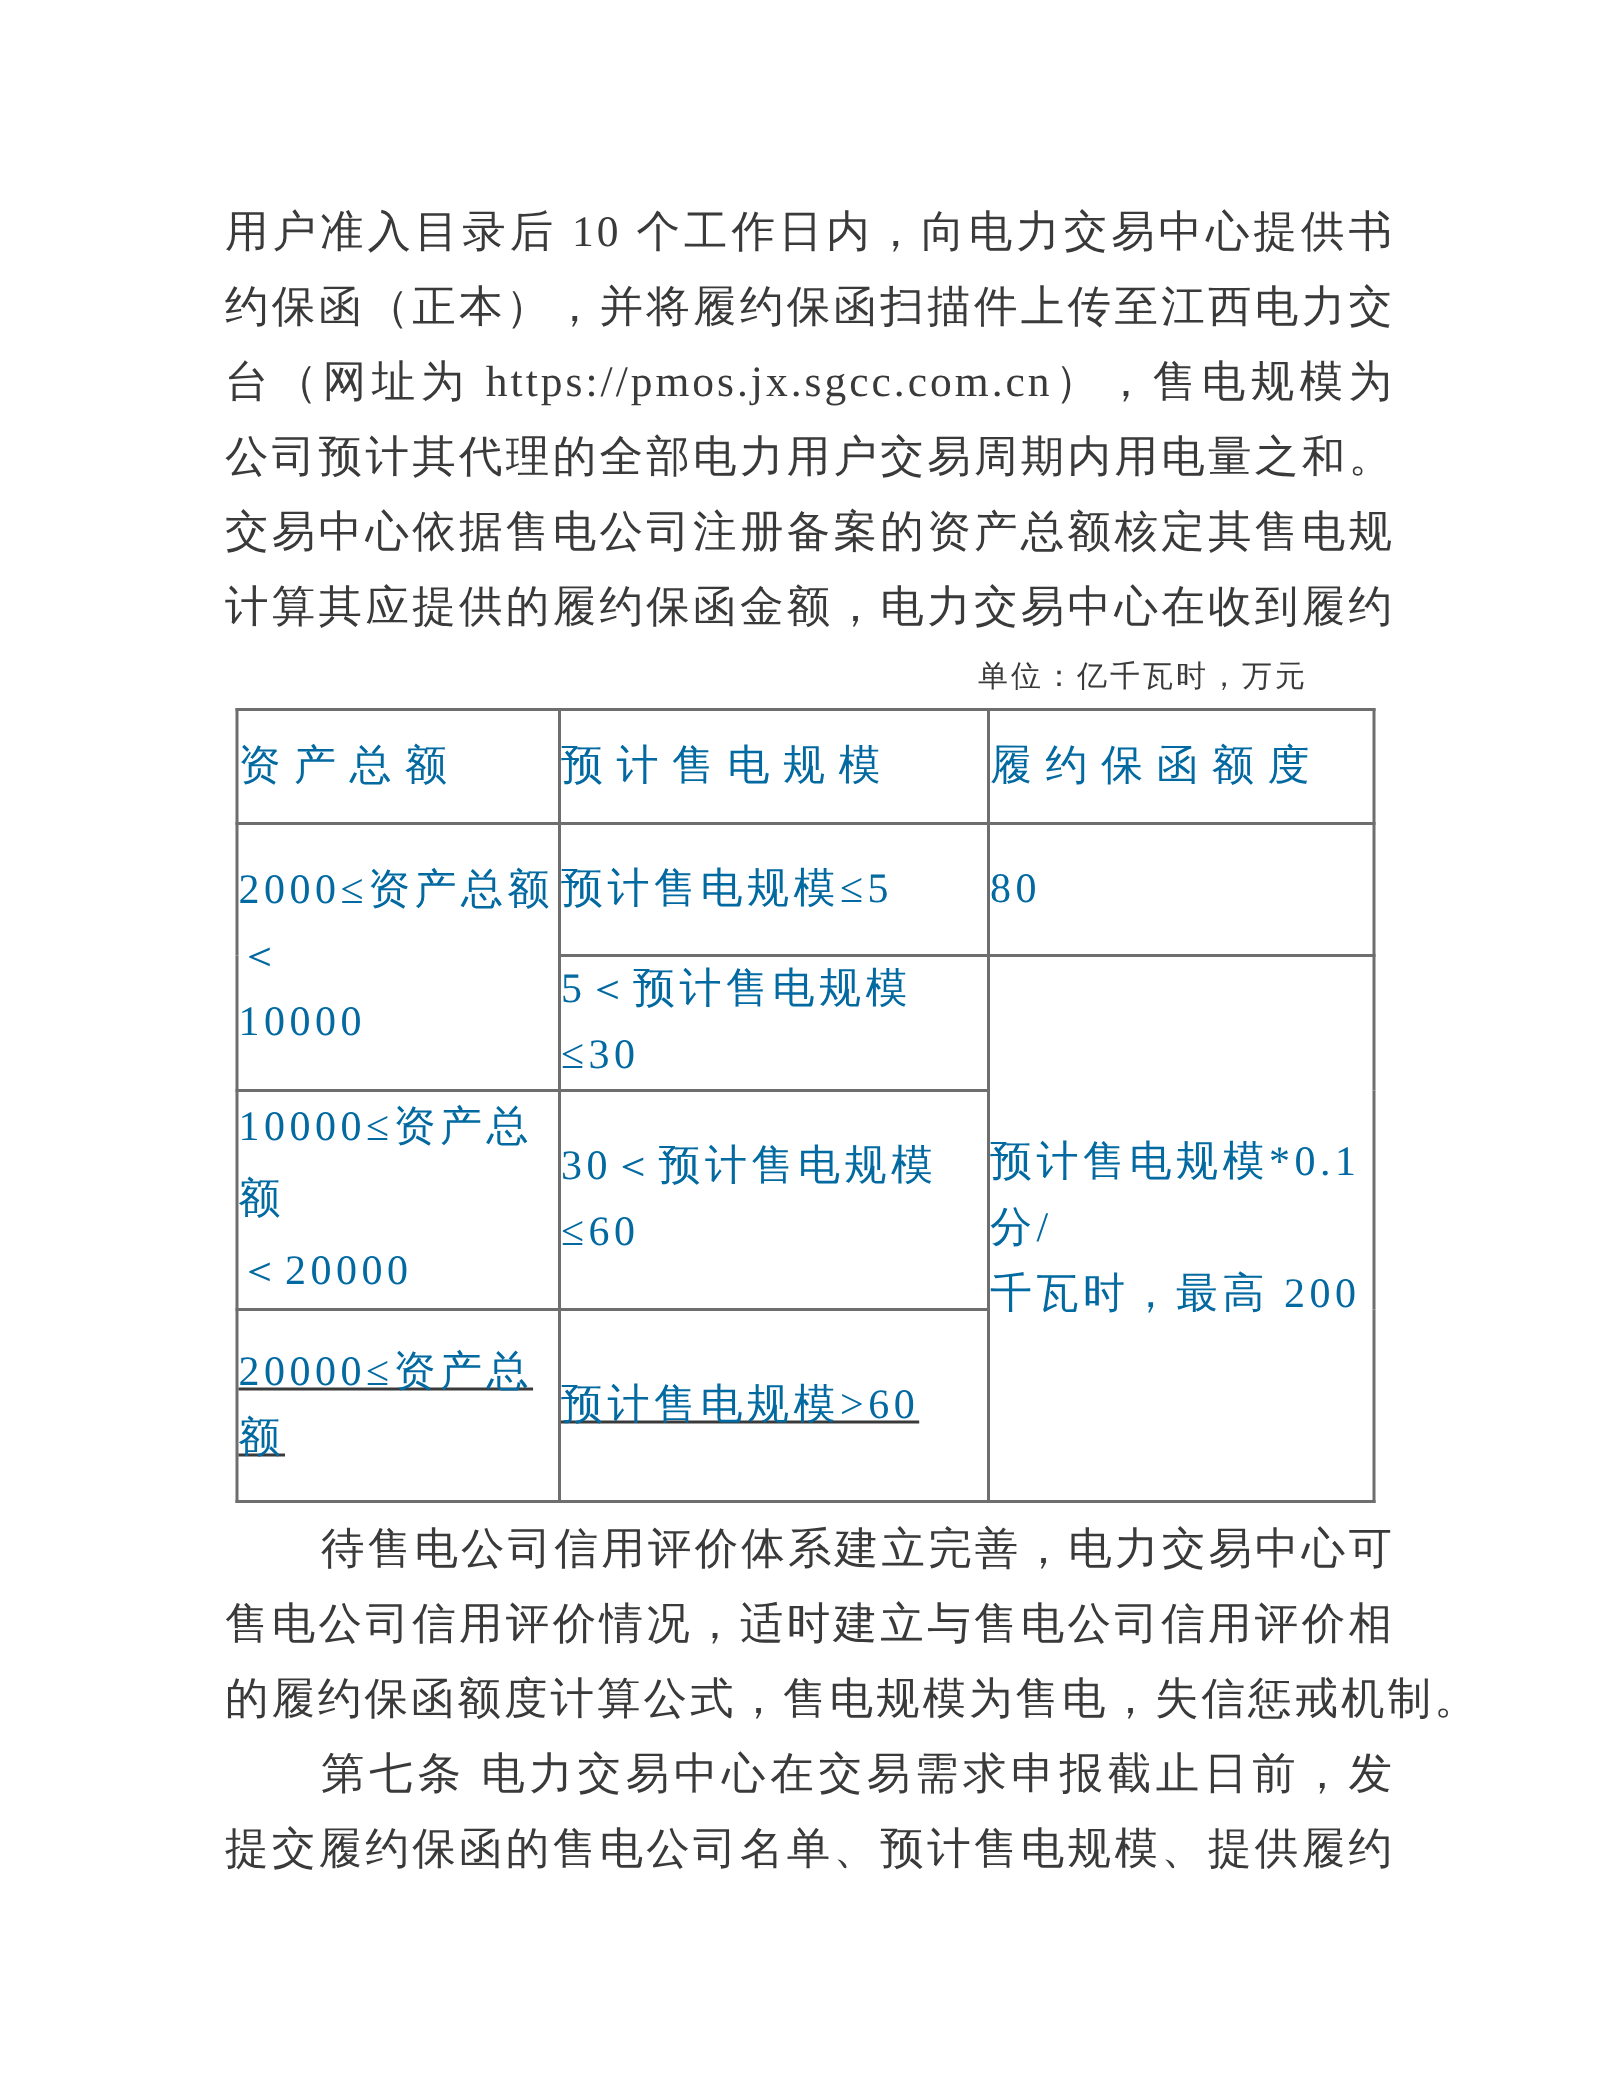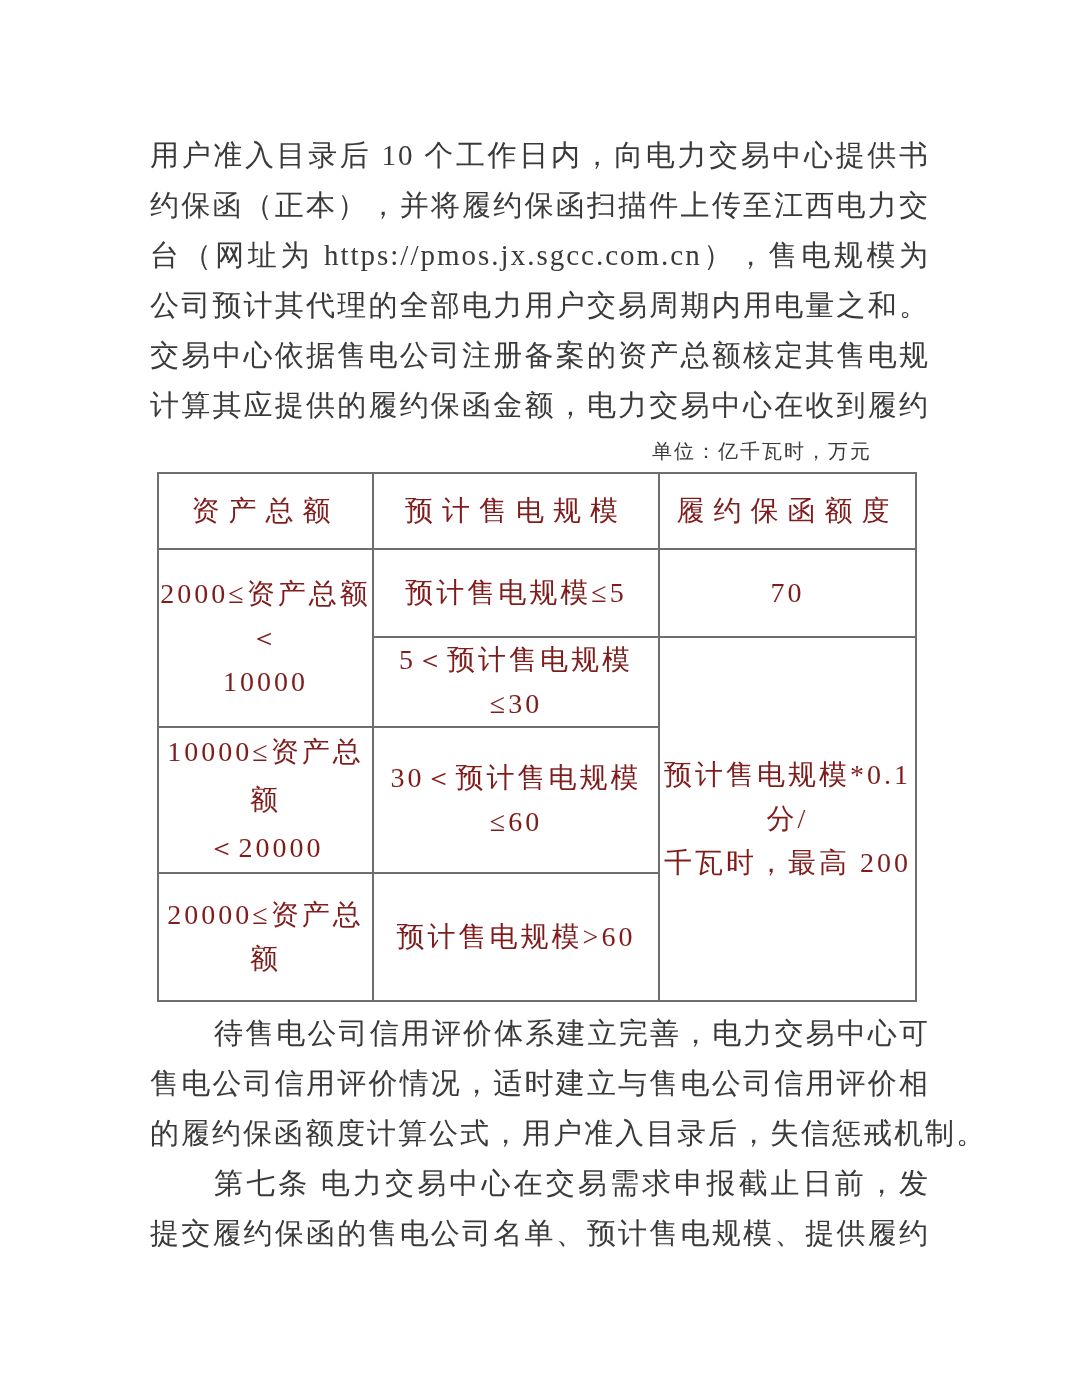--- a/index.html
+++ b/index.html
@@ -45,36 +45,36 @@
   table.gt {
     border-collapse:collapse;
     table-layout:fixed;
     width:758px;
     margin-left:7px;
   }
   table.gt th, table.gt td {
     border:2px solid #6e6e6e;
     font-weight:normal;
     font-size:28px;
-    color:#7f1d1d;
-    text-align:center;
+    color:#0369a1;
+    text-align:left;
     vertical-align:middle;
     padding:0;
     letter-spacing:3px;
     line-height:44px;
   }
   table.gt th { letter-spacing:9px; }
   col.c1 { width:215px; }
   col.c2 { width:286px; }
   col.c3 { width:257px; }
   tr.rh  { height:76px; }
   tr.r1  { height:88px; }
   tr.r2  { height:84px; }
   tr.r3  { height:96px; }
-  tr.r4  { height:128px; }
+  tr.r4  { height:128px;text-decoration:underline; }
   td.pre { white-space:pre-line; line-height:54px; }
   td.formula {
     text-align:left;
     padding-left:8px;
     white-space:pre-line;
     line-height:56px;
     letter-spacing:2px;
   }
   td.quota50 { vertical-align:top; line-height:64px; }
   .spacer { height:6px; }
@@ -104,21 +104,21 @@
       <tbody>
         <tr class="rh">
           <th>资产总额</th>
           <th>预计售电规模</th>
           <th>履约保函额度</th>
         </tr>
         <tr class="r1">
           <td rowspan="2" class="pre">2000≤资产总额＜
 10000</td>
           <td>预计售电规模≤5</td>
-          <td class="quota50">70</td>
+          <td class="quota50">80</td>
         </tr>
         <tr class="r2">
           <td>5＜预计售电规模≤30</td>
           <td rowspan="3" class="formula">预计售电规模*0.1 分/
 千瓦时，最高 200</td>
         </tr>
         <tr class="r3">
           <td class="pre" style="line-height:48px;">10000≤资产总额
 ＜20000</td>
           <td>30＜预计售电规模≤60</td>
@@ -127,19 +127,19 @@
           <td>20000≤资产总额</td>
           <td>预计售电规模&gt;60</td>
         </tr>
       </tbody>
     </table>
 
     <div class="spacer"></div>
 
     <div class="ln j indent">待售电公司信用评价体系建立完善，电力交易中心可根据</div>
     <div class="ln j">售电公司信用评价情况，适时建立与售电公司信用评价相关联</div>
-    <div class="ln">的履约保函额度计算公式，用户准入目录后，失信惩戒机制。</div>
+    <div class="ln">的履约保函额度计算公式，售电规模为售电，失信惩戒机制。</div>
 
     <div class="ln j indent">第七条 电力交易中心在交易需求申报截止日前，发布已</div>
     <div class="ln j">提交履约保函的售电公司名单、预计售电规模、提供履约保函</div>
 
   </div>
 </div>
 
 </body></html>

